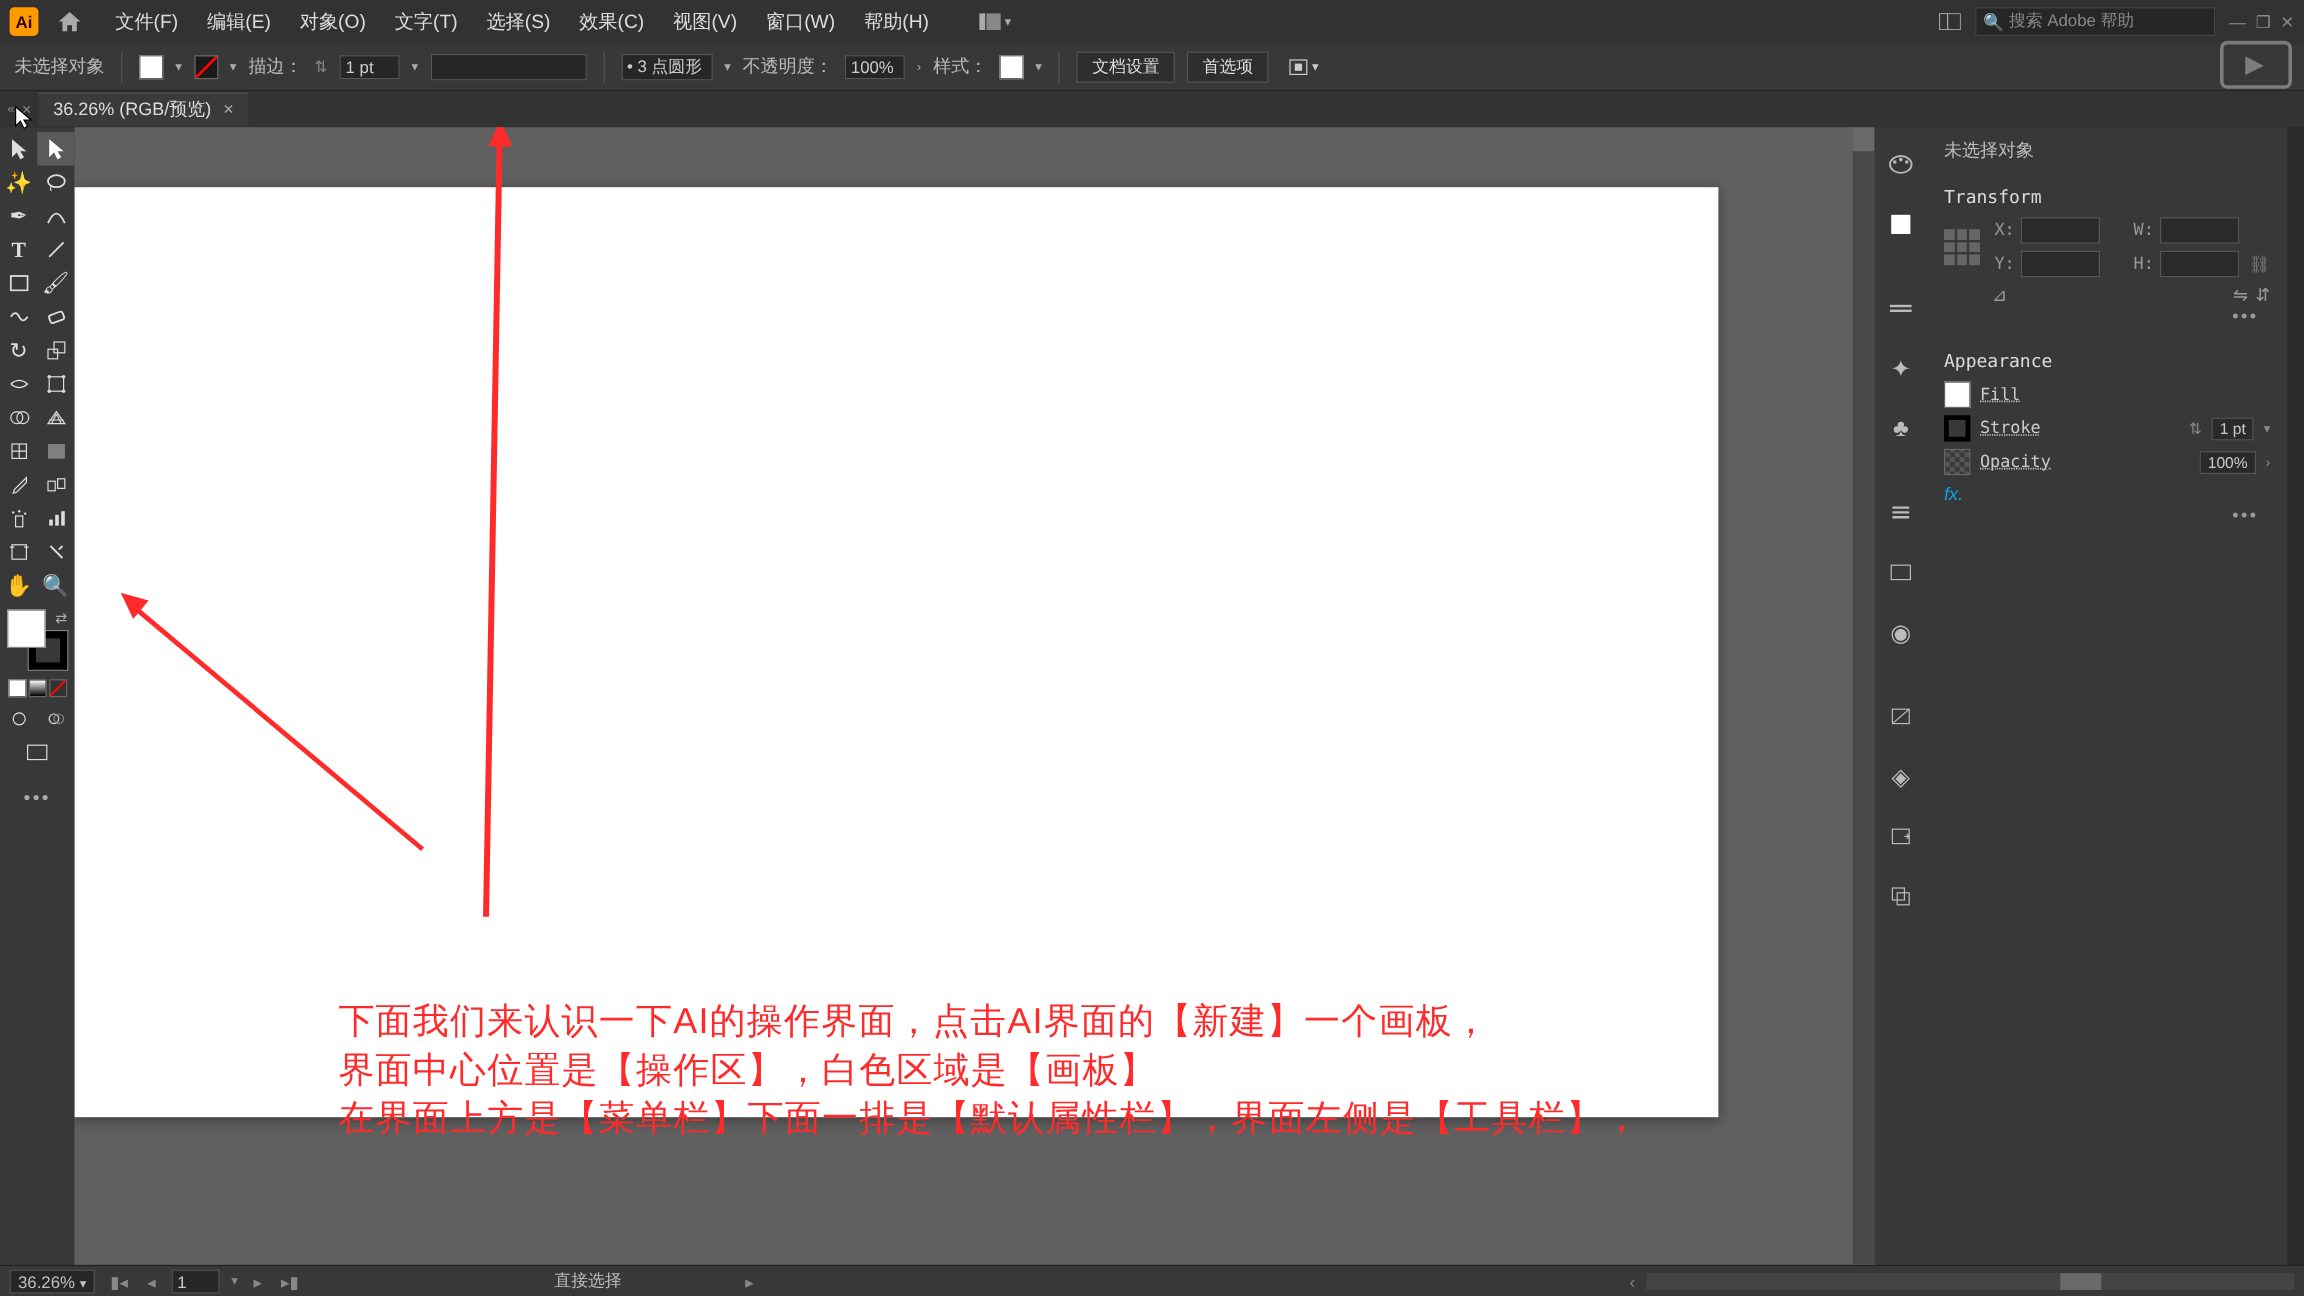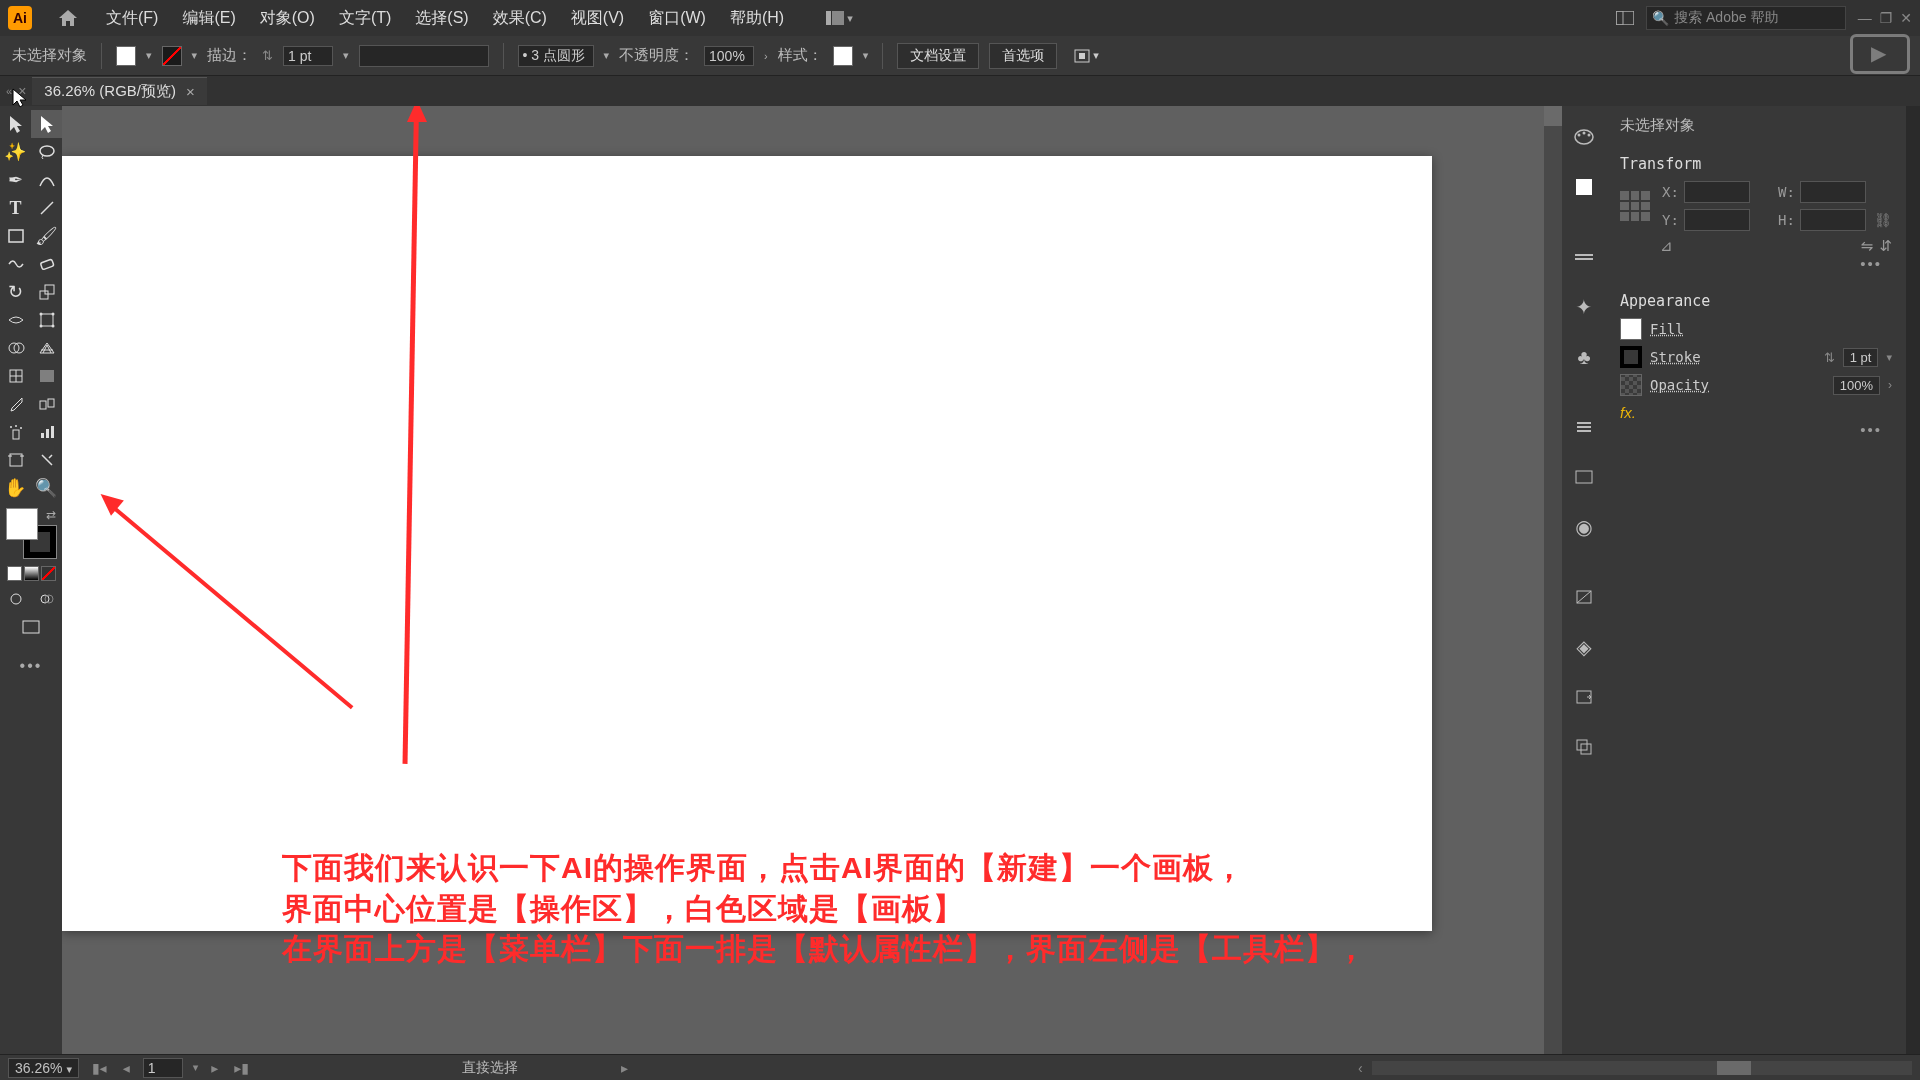--- a/index.html
+++ b/index.html
@@ -1,20 +1,20 @@
 <!DOCTYPE html>
 <html><head>
 <meta charset="utf-8">
 <style>
 * { margin: 0; padding: 0; box-sizing: border-box; font-family: "Microsoft YaHei", sans-serif; }
 body { background: #323232; color: #c0c0c0; width: 1920px; height: 1080px; overflow: hidden; position: relative; }
 
 
 .menubar { height: 36px; background: #323232; display: flex; align-items: center; padding: 0 8px; font-size: 16px; }
-.menubar .app-icon { width: 24px; height: 24px; background: #ff9a00; border-radius: 4px; display: flex; align-items: center; justify-content: center; color: #330000; font-weight: bold; font-size: 14px; margin-right: 26px; }
+.menubar .app-icon { width: 24px; height: 24px; background: #ff9a00; border-radius: 4px; display: flex; align-items: center; justify-content: center; color: #330000; font-weight: bold; font-size: 14px; margin-right: 16px; }
 .menubar .home-icon { color: #aaa; font-size: 20px; margin-right: 16px; cursor: pointer; }
 .menubar .menu-item { padding: 4px 12px; cursor: pointer; color: #ddd; }
 .menubar .workspace-sw { margin-left: 30px; color: #aaa; display: flex; align-items: center; gap: 3px; }
 .menubar .right-controls { margin-left: auto; display: flex; align-items: center; gap: 12px; }
 .menubar .search-box { background: #262626; border: 1px solid #444; padding: 2px 6px; font-size: 14px; color: #888; width: 200px; display: flex; align-items: center; gap: 4px; }
 .menubar .win-ctrl { display: flex; align-items: center; gap:8px; color:#888; font-size:14px;}
 
 
 .controlbar { height: 40px; background: #383838; display: flex; align-items: center; padding: 0 12px; font-size: 15px; gap: 10px; border-bottom: 1px solid #222; }
 .controlbar .label { color: #bbb; }
@@ -53,21 +53,21 @@
 .canvas-wrap { flex: 1; background: #606060; position: relative; overflow: hidden; }
 .canvas-wrap .artboard { position: absolute; top: 50px; left: 0; width: 1370px; height: 775px; background: #fff; box-shadow: 0 2px 10px rgba(0,0,0,.4); }
 .canvas-wrap .scrollv { position:absolute; right:0; top:0; bottom:0; width:18px; background:#494949;}
 .canvas-wrap .scrollv .thumb {position:absolute; top:0; width:18px; height:20px; background:#6a6a6a;}
 
 
 .arrow-line1 { position:absolute; left: 352px; top: 0px; width: 5px; height: 658px; background: #ff2b2b; transform-origin: top center; transform: rotate(1deg); }
 .arrow-head1 { position:absolute; left: 345px; top: -6px; width:0; height:0; border-left:10px solid transparent; border-right:10px solid transparent; border-bottom:22px solid #ff2b2b;}
 .arrow-line2 { position:absolute; left: 45px; top: 394px; width: 320px; height: 4px; background:#ff2b2b; transform-origin: left center; transform: rotate(40deg); }
 .arrow-head2 { position:absolute; left: 36px; top: 385px; width:0; height:0; border-top:10px solid transparent; border-bottom:10px solid transparent; border-right:22px solid #ff2b2b; transform: rotate(40deg);}
-.annot-text { position:absolute; left:220px; top:726px; color:#ff2b2b; font-size:30px; line-height:1.35; font-weight:700; letter-spacing:1px;margin-top:16px;}
+.annot-text { position:absolute; left:220px; top:726px; color:#ff2b2b; font-size:30px; line-height:1.35; font-weight:400; letter-spacing:1px;}
 
 
 .rightstrip { width: 44px; background: #383838; display: flex; flex-direction: column; align-items: center; gap: 24px; padding-top: 18px; }
 .rightstrip .ic { width: 26px; height: 26px; color: #bbb; display:flex; align-items:center; justify-content:center; font-size:20px; cursor:pointer;}
 
 
 .props { width: 300px; background: #383838; color: #ccc; font-size: 15px; display: flex; flex-direction: column; }
 .props .tabs { display: flex; background: #2f2f2f; height: 32px; align-items: center; }
 .props .tabs .ptab { padding: 4px 14px; cursor:pointer;}
 .props .tabs .ptab.active { background: #383838; }
@@ -78,21 +78,21 @@
 .props .ref-box { width:30px; height:30px; display:grid; grid-template-columns:repeat(3,1fr); grid-template-rows:repeat(3,1fr); gap:2px;}
 .props .ref-box div{ background:#666;}
 .props .field-pair { display:flex; align-items:center; gap:4px;}
 .props .field-pair span{ color:#999; font-family:monospace; font-size:14px; width:18px;}
 .props .field-pair .nf{ width:66px; height:22px; background:#2a2a2a; border:1px solid #555; color:#777; font-size:13px; padding:0 4px;}
 .props .angle-row { display:flex; align-items:center; gap:6px; margin-top:6px; margin-left:40px;}
 .props .appear-row { display:flex; align-items:center; gap:8px; margin:6px 0; }
 .props .appear-row .sw { width:22px; height:22px; border:1px solid #666;}
 .props .appear-row .lab { color:#ccc; text-decoration:underline dotted; font-family:monospace; font-size:14px;}
 .props .appear-row .val { background:#2a2a2a; border:1px solid #555; padding:1px 6px; font-size:13px; color:#ccc;}
-.props .fx { color:#eab308; font-style:italic; margin-top:8px;}
+.props .fx { color:#0ea5e9; font-style:italic; margin-top:8px;}
 .props .more { text-align:right; color:#999; letter-spacing:2px; padding-right:10px;}
 
 
 .statusbar { height: 26px; background: #383838; display: flex; align-items: center; font-size: 14px; gap: 10px; padding: 0 8px; border-top:1px solid #222;}
 .statusbar .zoom { background:#262626; border:1px solid #555; padding:1px 6px;}
 .statusbar .navbtn { color:#888; cursor:pointer; padding:0 3px;}
 .statusbar .artfield { width:40px; background:#262626; border:1px solid #555; padding:1px 4px; color:#ccc;}
 .statusbar .tooltxt { margin-left: 200px; color:#bbb;}
 .statusbar .hscroll { margin-left:auto; width:540px; height:14px; background:#444; position:relative;}
 .statusbar .hscroll .th { position:absolute; left:345px; width:34px; height:14px; background:#6a6a6a;}

